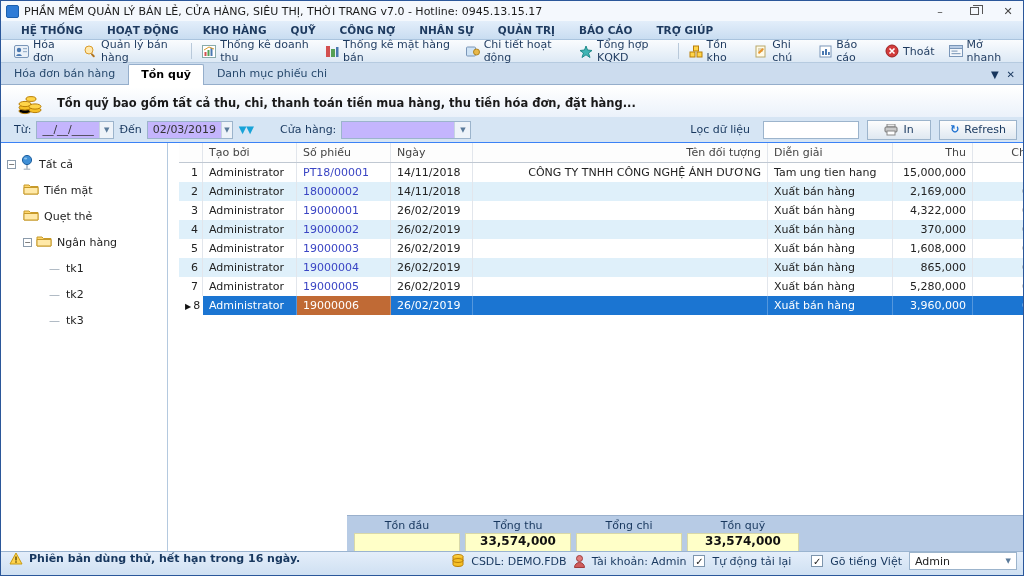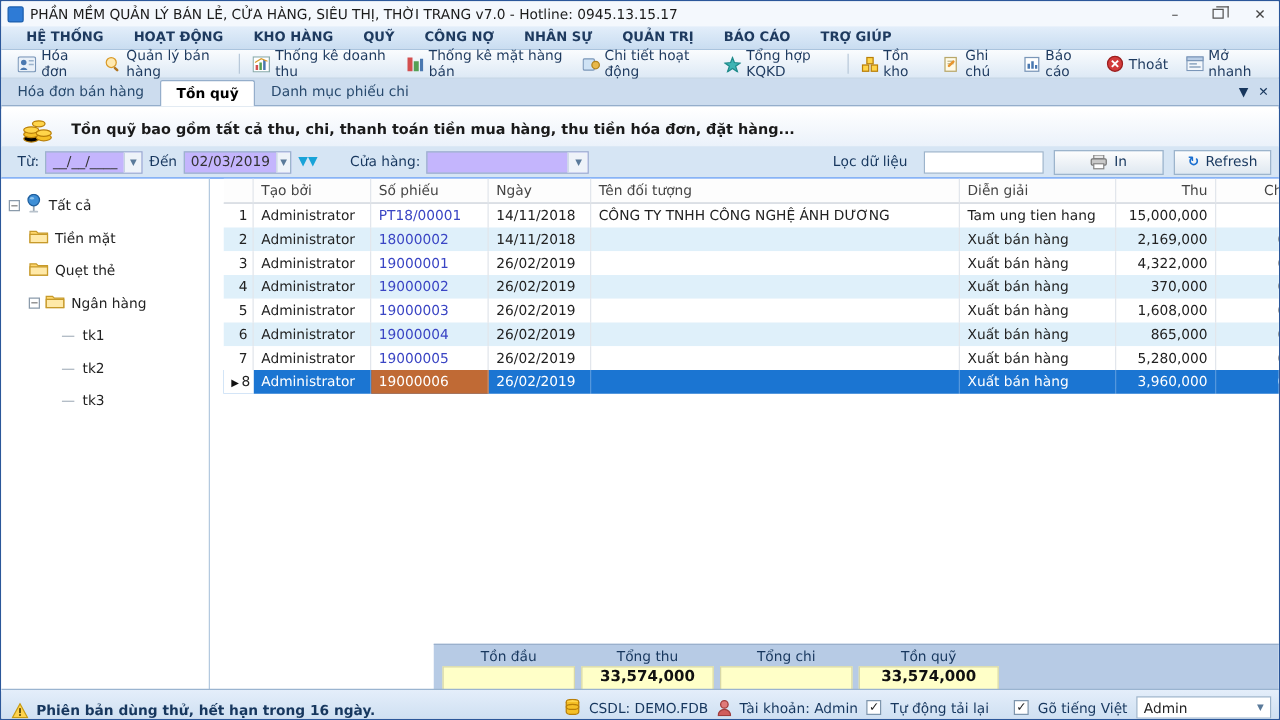--- a/index.html
+++ b/index.html
@@ -71,21 +71,21 @@
   .tree-row svg { margin-right:5px; flex:none; }
   .tick { color:#9aa7b4; margin-right:6px; }
   
   .content { position:absolute; left:178px; top:0; width:856px; height:410px; }
   .grid-header { display:flex; height:20px; border-bottom:1px solid #c0c8d2; background:#fdfdfd; color:#444; }
   .gc { padding:3px 6px 0 6px; border-right:1px solid #e2e6ec; overflow:hidden; white-space:nowrap; }
   .c-num { width:24px; flex:none; text-align:right; padding-right:4px; }
   .c-creator { width:94px; flex:none; }
   .c-receipt { width:94px; flex:none; }
   .c-date { width:82px; flex:none; }
-  .c-party { width:295px; flex:none; }
+  .c-party { width:295px; flex:none;text-align:right; }
   .c-desc { width:125px; flex:none; }
   .c-thu { width:80px; flex:none; text-align:right; }
   .c-chi { width:62px; flex:none; text-align:right; border-right:none; }
   .grid-row { display:flex; height:19px; background:#fff; }
   .grid-row .gc { padding-top:3px; }
   .grid-row.alt { background:#dff0fa; }
   .grid-row.selected { background:#1b75d2; color:#fff; }
   .grid-row.selected .c-num { background:#fff; color:#222; }
   .grid-row.selected .gc { border-right-color:rgba(255,255,255,.25); }
   .grid-row .link { color:#3a45c4; }
@@ -94,21 +94,21 @@
   .row-marker { color:#111; font-size:8px; margin-right:2px; }
   
   .summary { position:absolute; left:168px; bottom:0; width:856px; height:38px; background:#b7cbe5;
     border-top:1px solid #9ab0cc; }
   .sum-label { position:absolute; top:3px; text-align:center; color:#17375e; }
   .sum-box { position:absolute; top:17px; height:20px; background:#ffffc8; border:1px solid #d8d8a8;
     text-align:center; font-weight:bold; font-size:12px; color:#111; line-height:15px; }
   
   .statusbar { position:absolute; left:0; bottom:0; width:1024px; height:24px;
     background:linear-gradient(#e4eefa,#cfe0f2); border-top:1px solid #9ab4d0;
-    display:flex; align-items:flex-end; padding:0 8px; }
+    display:flex; align-items:flex-start; padding:0 8px; }
   .status-left { display:flex; align-items:center; gap:6px; color:#17375e; font-weight:bold; }
   .status-right { margin-left:auto; display:flex; align-items:center; gap:7px; color:#17375e; }
   .chk { width:12px; height:12px; background:#fff; border:1px solid #7d95ad; color:#222;
     font-size:10px; line-height:11px; text-align:center; font-weight:bold; }
   .sel { background:#fff; border:1px solid #9cb4cc; height:18px; width:108px; display:flex;
     align-items:center; justify-content:space-between; padding:0 5px; color:#222; }
   .dd-arrow { color:#5a7a9a; font-size:7px; }
 </style>
 </head>
 <body>
@@ -289,21 +289,21 @@
   </div>
   <span class="funnel">▼▼</span>
   <span class="flabel" style="margin-left:20px">Cửa hàng:</span>
   <div class="combo" style="width:130px">
     <span class="val" style="flex:1"></span>
     <span class="dd">▼</span>
   </div>
   <div class="filter-right">
     <span class="flabel">Lọc dữ liệu</span>
     <input class="txt-input" value="" style="">
-    <div class="btn" style="width:88px">
+    <div class="btn" style="width:64px">
       <svg width="14" height="12" viewBox="0 0 14 12">
         <rect x="3" y="0" width="8" height="3" fill="#e8e8e8" stroke="#888"></rect>
         <rect x="1" y="3" width="12" height="5" rx="1" fill="#c9c9c9" stroke="#777"></rect>
         <rect x="3" y="7" width="8" height="4" fill="#fff" stroke="#888"></rect>
       </svg>
       <span>In</span>
     </div>
     <div class="btn" style="width:78px">
       <span style="color:#1b6fd0;font-weight:bold">↻</span>
       <span>Refresh</span>

